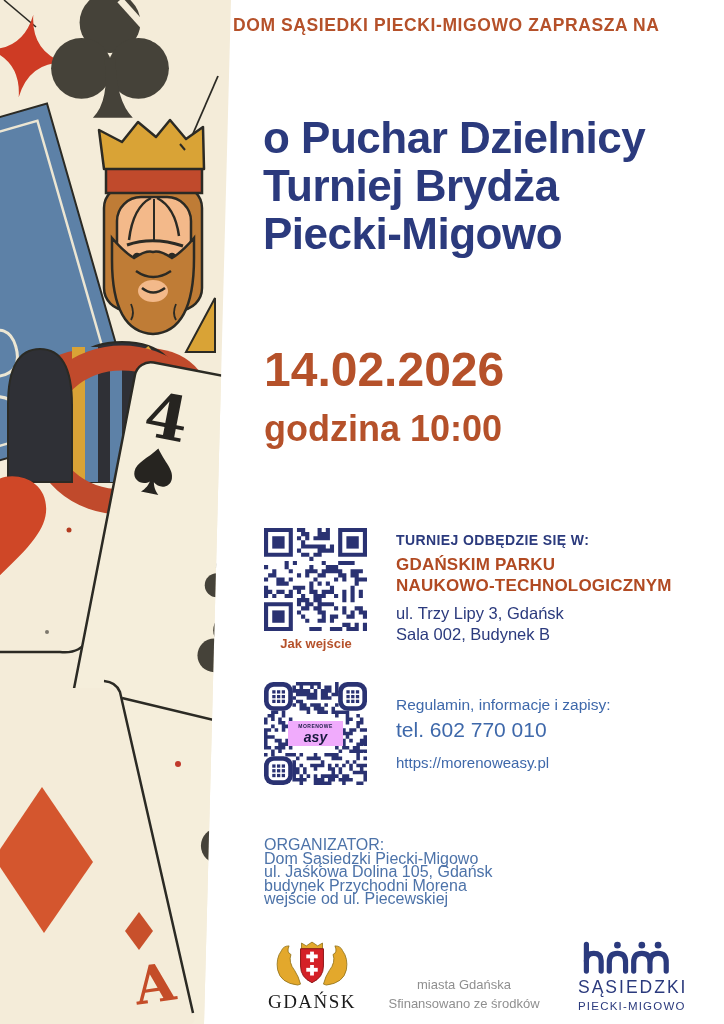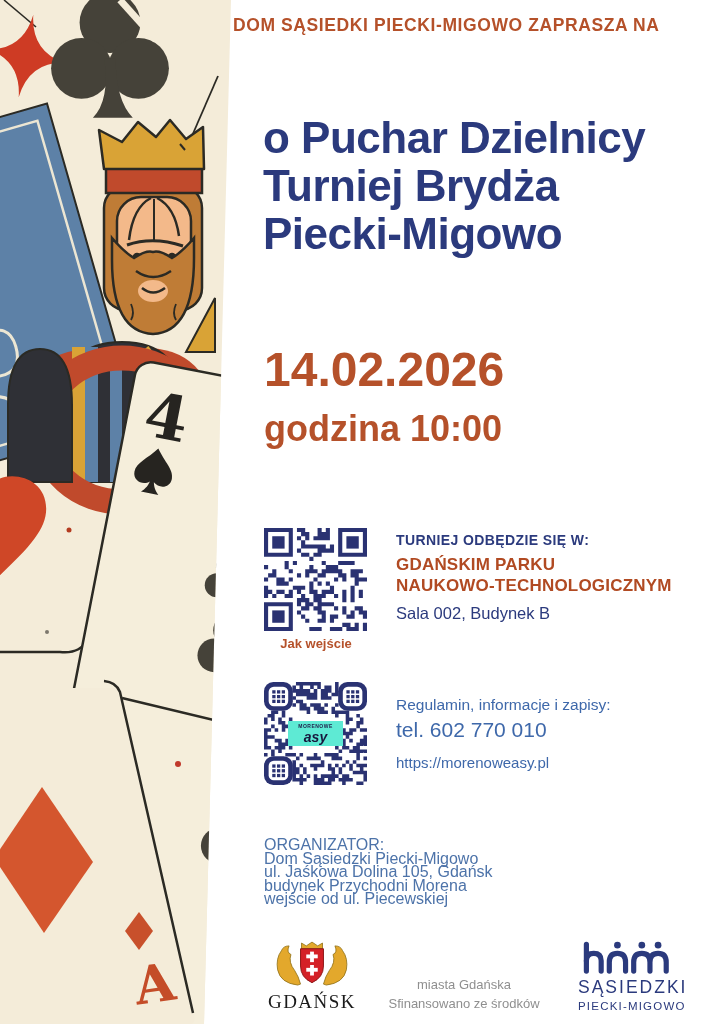--- a/index.html
+++ b/index.html
@@ -14,21 +14,21 @@
   .when{position:absolute;left:264px;top:346px;color:#b5512a;font-weight:bold;}
   .when .date{font-size:48px;line-height:1;}
   .when .time{font-size:36px;line-height:1;margin-top:17px;}
 
   .row{position:absolute;display:flex;gap:28px;}
   .venue-row{left:264px;top:528px;}
   .contact-row{left:264px;top:682px;align-items:center;}
   .qr-wrap{position:relative;width:104px;flex:0 0 auto;}
   .qr-wrap svg{display:block;width:103px;height:103px;}
   .qr-caption{margin-top:5px;text-align:center;color:#b5512a;font-weight:bold;font-size:13px;}
-  .qr2-logo{position:absolute;left:24px;top:39px;width:55px;height:25px;background:#5eead4;
+  .qr2-logo{position:absolute;left:24px;top:39px;width:55px;height:25px;background:#f0abfc;
             display:flex;flex-direction:column;align-items:center;justify-content:center;line-height:1;}
   .qr2-logo .tiny{font-size:5px;letter-spacing:0.5px;color:#23234d;font-weight:bold;}
   .qr2-logo .asy{font-size:14px;font-weight:bold;font-style:italic;color:#17173d;margin-top:1px;}
 
   .venue-text{padding-top:4px;}
   .venue-heading{color:#2b3a7d;font-weight:bold;font-size:14px;letter-spacing:0.4px;margin-bottom:6px;}
   .venue-name{color:#b14a22;font-weight:bold;font-size:17px;line-height:1.25;letter-spacing:0.2px;}
   .venue-addr{color:#2b3a7d;font-size:16.5px;line-height:1.3;margin-top:6px;}
 
   .contact-text .line1{color:#3e68aa;font-size:15.5px;}
@@ -186,20 +186,21 @@
       </svg>
       <div class="qr-caption">Jak wejście</div>
     </div>
     <div class="venue-text">
       <div class="venue-heading">TURNIEJ ODBĘDZIE SIĘ W:</div>
       <div class="venue-name">
         <div>GDAŃSKIM PARKU</div>
         <div>NAUKOWO-TECHNOLOGICZNYM</div>
       </div>
       <div class="venue-addr">
+        <div>ul. Trzy Lipy 3, Gdańsk</div>
         <div>Sala 002, Budynek B</div>
       </div>
     </div>
   </div>
 
   <div class="row contact-row">
     <div class="qr-wrap">
       <svg viewBox="0 0 100 100">
         <path class="mods" fill="#2a3272" d="M31.03 0.00h3.45v3.45h-3.45zM34.48 0.00h3.45v3.45h-3.45zM37.93 0.00h3.45v3.45h-3.45zM41.38 0.00h3.45v3.45h-3.45zM44.83 0.00h3.45v3.45h-3.45zM48.28 0.00h3.45v3.45h-3.45zM51.72 0.00h3.45v3.45h-3.45zM68.97 0.00h3.45v3.45h-3.45zM27.59 3.45h3.45v3.45h-3.45zM34.48 3.45h3.45v3.45h-3.45zM44.83 3.45h3.45v3.45h-3.45zM51.72 3.45h3.45v3.45h-3.45zM58.62 3.45h3.45v3.45h-3.45zM62.07 3.45h3.45v3.45h-3.45zM68.97 3.45h3.45v3.45h-3.45zM27.59 6.90h3.45v3.45h-3.45zM31.03 6.90h3.45v3.45h-3.45zM34.48 6.90h3.45v3.45h-3.45zM37.93 6.90h3.45v3.45h-3.45zM41.38 6.90h3.45v3.45h-3.45zM48.28 6.90h3.45v3.45h-3.45zM55.17 6.90h3.45v3.45h-3.45zM58.62 6.90h3.45v3.45h-3.45zM62.07 6.90h3.45v3.45h-3.45zM68.97 6.90h3.45v3.45h-3.45zM31.03 10.34h3.45v3.45h-3.45zM34.48 10.34h3.45v3.45h-3.45zM37.93 10.34h3.45v3.45h-3.45zM41.38 10.34h3.45v3.45h-3.45zM44.83 10.34h3.45v3.45h-3.45zM48.28 10.34h3.45v3.45h-3.45zM55.17 10.34h3.45v3.45h-3.45zM58.62 10.34h3.45v3.45h-3.45zM65.52 10.34h3.45v3.45h-3.45zM68.97 10.34h3.45v3.45h-3.45zM27.59 13.79h3.45v3.45h-3.45zM41.38 13.79h3.45v3.45h-3.45zM44.83 13.79h3.45v3.45h-3.45zM48.28 13.79h3.45v3.45h-3.45zM55.17 13.79h3.45v3.45h-3.45zM58.62 13.79h3.45v3.45h-3.45zM62.07 13.79h3.45v3.45h-3.45zM31.03 17.24h3.45v3.45h-3.45zM34.48 17.24h3.45v3.45h-3.45zM27.59 20.69h3.45v3.45h-3.45zM34.48 20.69h3.45v3.45h-3.45zM37.93 20.69h3.45v3.45h-3.45zM44.83 20.69h3.45v3.45h-3.45zM48.28 20.69h3.45v3.45h-3.45zM51.72 20.69h3.45v3.45h-3.45zM58.62 20.69h3.45v3.45h-3.45zM68.97 20.69h3.45v3.45h-3.45zM34.48 24.14h3.45v3.45h-3.45zM37.93 24.14h3.45v3.45h-3.45zM41.38 24.14h3.45v3.45h-3.45zM48.28 24.14h3.45v3.45h-3.45zM51.72 24.14h3.45v3.45h-3.45zM55.17 24.14h3.45v3.45h-3.45zM65.52 24.14h3.45v3.45h-3.45zM6.90 27.59h3.45v3.45h-3.45zM10.34 27.59h3.45v3.45h-3.45zM17.24 27.59h3.45v3.45h-3.45zM41.38 27.59h3.45v3.45h-3.45zM51.72 27.59h3.45v3.45h-3.45zM55.17 27.59h3.45v3.45h-3.45zM58.62 27.59h3.45v3.45h-3.45zM65.52 27.59h3.45v3.45h-3.45zM68.97 27.59h3.45v3.45h-3.45zM72.41 27.59h3.45v3.45h-3.45zM75.86 27.59h3.45v3.45h-3.45zM79.31 27.59h3.45v3.45h-3.45zM3.45 31.03h3.45v3.45h-3.45zM6.90 31.03h3.45v3.45h-3.45zM17.24 31.03h3.45v3.45h-3.45zM68.97 31.03h3.45v3.45h-3.45zM79.31 31.03h3.45v3.45h-3.45zM89.66 31.03h3.45v3.45h-3.45zM0.00 34.48h3.45v3.45h-3.45zM6.90 34.48h3.45v3.45h-3.45zM13.79 34.48h3.45v3.45h-3.45zM24.14 34.48h3.45v3.45h-3.45zM79.31 34.48h3.45v3.45h-3.45zM82.76 34.48h3.45v3.45h-3.45zM93.10 34.48h3.45v3.45h-3.45zM0.00 37.93h3.45v3.45h-3.45zM13.79 37.93h3.45v3.45h-3.45zM17.24 37.93h3.45v3.45h-3.45zM72.41 37.93h3.45v3.45h-3.45zM79.31 37.93h3.45v3.45h-3.45zM89.66 37.93h3.45v3.45h-3.45zM93.10 37.93h3.45v3.45h-3.45zM6.90 41.38h3.45v3.45h-3.45zM17.24 41.38h3.45v3.45h-3.45zM20.69 41.38h3.45v3.45h-3.45zM24.14 41.38h3.45v3.45h-3.45zM68.97 41.38h3.45v3.45h-3.45zM72.41 41.38h3.45v3.45h-3.45zM89.66 41.38h3.45v3.45h-3.45zM0.00 44.83h3.45v3.45h-3.45zM3.45 44.83h3.45v3.45h-3.45zM10.34 44.83h3.45v3.45h-3.45zM17.24 44.83h3.45v3.45h-3.45zM24.14 44.83h3.45v3.45h-3.45zM27.59 44.83h3.45v3.45h-3.45zM72.41 44.83h3.45v3.45h-3.45zM75.86 44.83h3.45v3.45h-3.45zM82.76 44.83h3.45v3.45h-3.45zM86.21 44.83h3.45v3.45h-3.45zM93.10 44.83h3.45v3.45h-3.45zM96.55 44.83h3.45v3.45h-3.45zM0.00 48.28h3.45v3.45h-3.45zM24.14 48.28h3.45v3.45h-3.45zM27.59 48.28h3.45v3.45h-3.45zM68.97 48.28h3.45v3.45h-3.45zM72.41 48.28h3.45v3.45h-3.45zM75.86 48.28h3.45v3.45h-3.45zM79.31 48.28h3.45v3.45h-3.45zM82.76 48.28h3.45v3.45h-3.45zM0.00 51.72h3.45v3.45h-3.45zM3.45 51.72h3.45v3.45h-3.45zM6.90 51.72h3.45v3.45h-3.45zM27.59 51.72h3.45v3.45h-3.45zM72.41 51.72h3.45v3.45h-3.45zM79.31 51.72h3.45v3.45h-3.45zM96.55 51.72h3.45v3.45h-3.45zM0.00 55.17h3.45v3.45h-3.45zM10.34 55.17h3.45v3.45h-3.45zM13.79 55.17h3.45v3.45h-3.45zM20.69 55.17h3.45v3.45h-3.45zM72.41 55.17h3.45v3.45h-3.45zM75.86 55.17h3.45v3.45h-3.45zM82.76 55.17h3.45v3.45h-3.45zM93.10 55.17h3.45v3.45h-3.45zM96.55 55.17h3.45v3.45h-3.45zM0.00 58.62h3.45v3.45h-3.45zM13.79 58.62h3.45v3.45h-3.45zM17.24 58.62h3.45v3.45h-3.45zM20.69 58.62h3.45v3.45h-3.45zM24.14 58.62h3.45v3.45h-3.45zM27.59 58.62h3.45v3.45h-3.45zM75.86 58.62h3.45v3.45h-3.45zM89.66 58.62h3.45v3.45h-3.45zM93.10 58.62h3.45v3.45h-3.45zM96.55 58.62h3.45v3.45h-3.45zM0.00 62.07h3.45v3.45h-3.45zM3.45 62.07h3.45v3.45h-3.45zM10.34 62.07h3.45v3.45h-3.45zM13.79 62.07h3.45v3.45h-3.45zM17.24 62.07h3.45v3.45h-3.45zM24.14 62.07h3.45v3.45h-3.45zM68.97 62.07h3.45v3.45h-3.45zM75.86 62.07h3.45v3.45h-3.45zM79.31 62.07h3.45v3.45h-3.45zM86.21 62.07h3.45v3.45h-3.45zM89.66 62.07h3.45v3.45h-3.45zM6.90 65.52h3.45v3.45h-3.45zM13.79 65.52h3.45v3.45h-3.45zM72.41 65.52h3.45v3.45h-3.45zM82.76 65.52h3.45v3.45h-3.45zM86.21 65.52h3.45v3.45h-3.45zM89.66 65.52h3.45v3.45h-3.45zM93.10 65.52h3.45v3.45h-3.45zM96.55 65.52h3.45v3.45h-3.45zM0.00 68.97h3.45v3.45h-3.45zM6.90 68.97h3.45v3.45h-3.45zM20.69 68.97h3.45v3.45h-3.45zM24.14 68.97h3.45v3.45h-3.45zM27.59 68.97h3.45v3.45h-3.45zM34.48 68.97h3.45v3.45h-3.45zM48.28 68.97h3.45v3.45h-3.45zM58.62 68.97h3.45v3.45h-3.45zM62.07 68.97h3.45v3.45h-3.45zM65.52 68.97h3.45v3.45h-3.45zM68.97 68.97h3.45v3.45h-3.45zM89.66 68.97h3.45v3.45h-3.45zM31.03 72.41h3.45v3.45h-3.45zM41.38 72.41h3.45v3.45h-3.45zM44.83 72.41h3.45v3.45h-3.45zM48.28 72.41h3.45v3.45h-3.45zM51.72 72.41h3.45v3.45h-3.45zM65.52 72.41h3.45v3.45h-3.45zM68.97 72.41h3.45v3.45h-3.45zM72.41 72.41h3.45v3.45h-3.45zM89.66 72.41h3.45v3.45h-3.45zM96.55 72.41h3.45v3.45h-3.45zM27.59 75.86h3.45v3.45h-3.45zM55.17 75.86h3.45v3.45h-3.45zM79.31 75.86h3.45v3.45h-3.45zM86.21 75.86h3.45v3.45h-3.45zM27.59 79.31h3.45v3.45h-3.45zM34.48 79.31h3.45v3.45h-3.45zM44.83 79.31h3.45v3.45h-3.45zM48.28 79.31h3.45v3.45h-3.45zM51.72 79.31h3.45v3.45h-3.45zM55.17 79.31h3.45v3.45h-3.45zM62.07 79.31h3.45v3.45h-3.45zM68.97 79.31h3.45v3.45h-3.45zM75.86 79.31h3.45v3.45h-3.45zM82.76 79.31h3.45v3.45h-3.45zM89.66 79.31h3.45v3.45h-3.45zM93.10 79.31h3.45v3.45h-3.45zM96.55 79.31h3.45v3.45h-3.45zM27.59 82.76h3.45v3.45h-3.45zM31.03 82.76h3.45v3.45h-3.45zM37.93 82.76h3.45v3.45h-3.45zM48.28 82.76h3.45v3.45h-3.45zM62.07 82.76h3.45v3.45h-3.45zM65.52 82.76h3.45v3.45h-3.45zM72.41 82.76h3.45v3.45h-3.45zM82.76 82.76h3.45v3.45h-3.45zM93.10 82.76h3.45v3.45h-3.45zM27.59 86.21h3.45v3.45h-3.45zM31.03 86.21h3.45v3.45h-3.45zM37.93 86.21h3.45v3.45h-3.45zM65.52 86.21h3.45v3.45h-3.45zM72.41 86.21h3.45v3.45h-3.45zM86.21 86.21h3.45v3.45h-3.45zM89.66 86.21h3.45v3.45h-3.45zM93.10 86.21h3.45v3.45h-3.45zM96.55 86.21h3.45v3.45h-3.45zM27.59 89.66h3.45v3.45h-3.45zM34.48 89.66h3.45v3.45h-3.45zM41.38 89.66h3.45v3.45h-3.45zM48.28 89.66h3.45v3.45h-3.45zM55.17 89.66h3.45v3.45h-3.45zM58.62 89.66h3.45v3.45h-3.45zM62.07 89.66h3.45v3.45h-3.45zM65.52 89.66h3.45v3.45h-3.45zM68.97 89.66h3.45v3.45h-3.45zM75.86 89.66h3.45v3.45h-3.45zM79.31 89.66h3.45v3.45h-3.45zM96.55 89.66h3.45v3.45h-3.45zM27.59 93.10h3.45v3.45h-3.45zM31.03 93.10h3.45v3.45h-3.45zM34.48 93.10h3.45v3.45h-3.45zM37.93 93.10h3.45v3.45h-3.45zM48.28 93.10h3.45v3.45h-3.45zM51.72 93.10h3.45v3.45h-3.45zM55.17 93.10h3.45v3.45h-3.45zM62.07 93.10h3.45v3.45h-3.45zM65.52 93.10h3.45v3.45h-3.45zM72.41 93.10h3.45v3.45h-3.45zM75.86 93.10h3.45v3.45h-3.45zM79.31 93.10h3.45v3.45h-3.45zM82.76 93.10h3.45v3.45h-3.45zM96.55 93.10h3.45v3.45h-3.45zM34.48 96.55h3.45v3.45h-3.45zM48.28 96.55h3.45v3.45h-3.45zM51.72 96.55h3.45v3.45h-3.45zM55.17 96.55h3.45v3.45h-3.45zM58.62 96.55h3.45v3.45h-3.45zM62.07 96.55h3.45v3.45h-3.45zM75.86 96.55h3.45v3.45h-3.45zM89.66 96.55h3.45v3.45h-3.45zM93.10 96.55h3.45v3.45h-3.45z"></path>
         <g fill="#2a3272">

